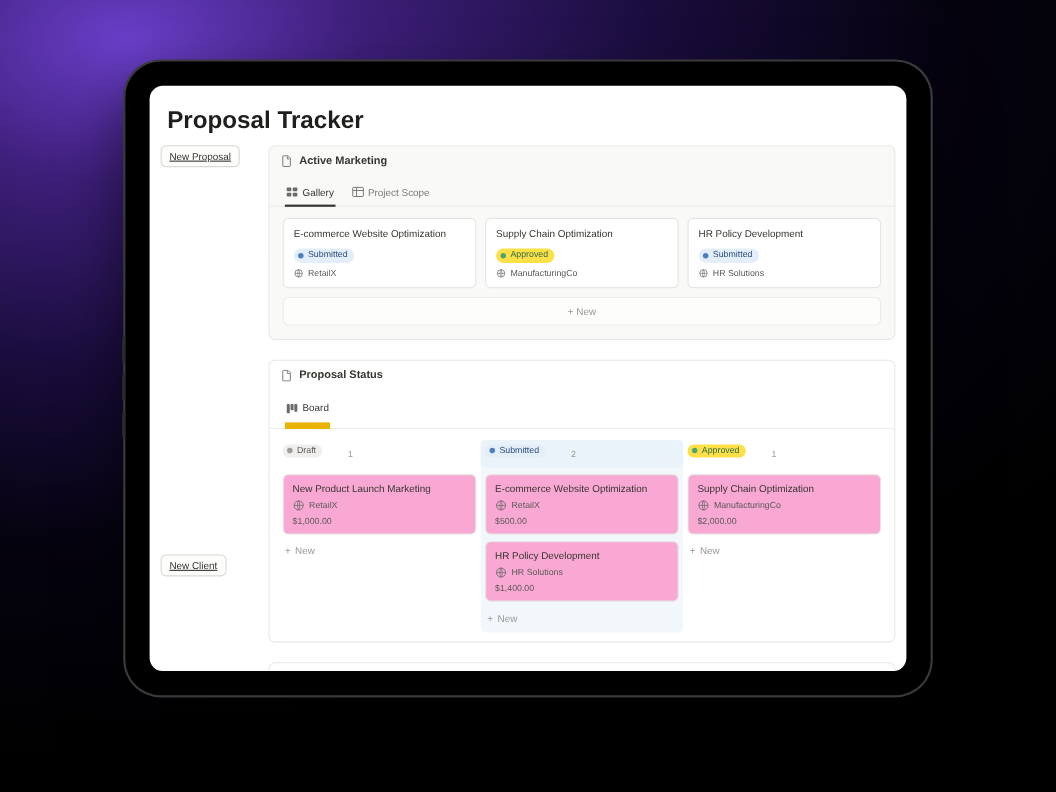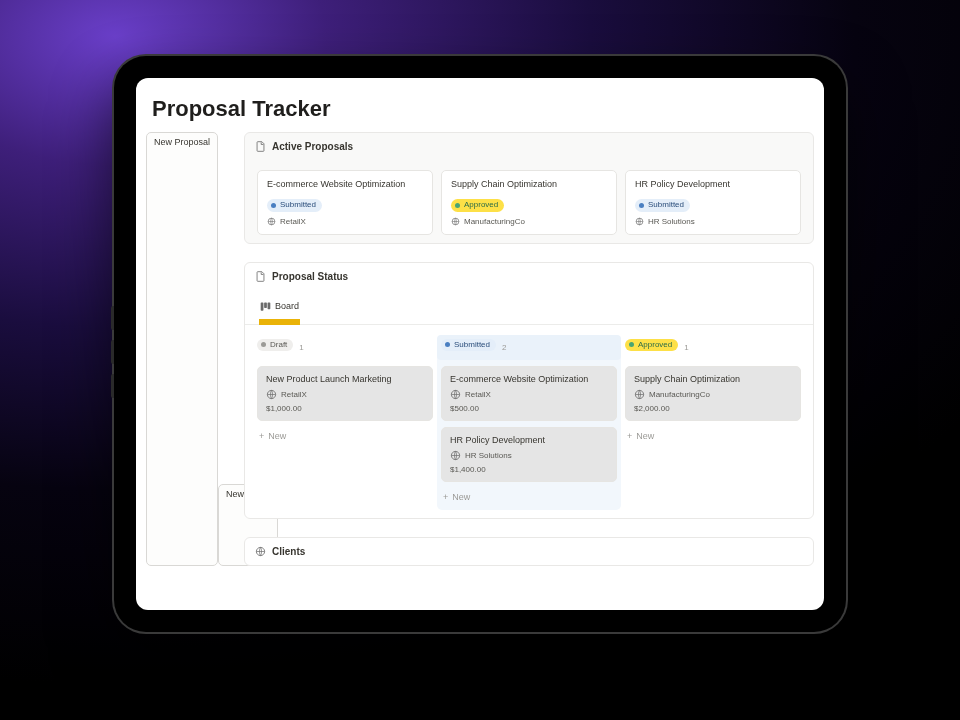--- a/index.html
+++ b/index.html
@@ -51,21 +51,22 @@
   }
   .layout {
     display: flex;
     gap: 10px;
     padding: 0 10px;
   }
   .leftcol {
     width: 88px;
     flex: 0 0 88px;
     display: flex;
-    flex-direction: row;
+    flex-direction: column;
+    text-decoration: underline;
   }
   .btn {
     display: inline-block;
     font-size: 9px;
     padding: 4px 7px;
     border: 1px solid #d9d8d5;
     border-radius: 5px;
     background: #fdfdfc;
     color: #37352f;
     cursor: pointer;
@@ -190,26 +191,26 @@
   .col {
     flex: 1;
     min-width: 0;
     display: flex;
     flex-direction: column;
     gap: 6px;
   }
   .col.active .col-head { background: #eaf2fa; border-radius: 4px; padding-left: 4px; padding-right: 4px; margin-left: -4px; margin-right: -4px; }
   .col.active { background: #f2f7fc; border-radius: 5px; padding: 0 4px 4px 4px; margin: 0 -4px -4px -4px; }
   .col-head {
-    display: flex; align-items: center; gap: 6px;
+    display: flex; align-items: center; gap: 23px;
     padding: 4px 0;
   }
   .col-count { font-size: 8px; color: #9b9a96; }
   .bcard {
-    background: #e5e5e5;
+    background: #f9a8d4;
     border: 1px solid #e6e5e2;
     border-radius: 5px;
     padding: 7px 8px;
   }
   .btitle { font-size: 9px; font-weight: 500; margin-bottom: 5px; color: #37352f; }
   .bmeta { font-size: 8px; color: #5a5954; display: flex; align-items: center; gap: 4px; margin-bottom: 4px; }
   .bprice { font-size: 8px; color: #5a5954; }
   .add-new {
     font-size: 9px; color: #9b9a96;
     padding: 4px 2px; cursor: pointer;
@@ -234,23 +235,45 @@
 
         <div class="maincol">
 
           <div class="panel muted">
             <div class="panel-header">
               <span class="icon">
                 <svg viewBox="0 0 16 16">
                     <path d="M4 1h6l3 3v10a1 1 0 0 1-1 1H4a1 1 0 0 1-1-1V2a1 1 0 0 1 1-1zm5 1v3h3" fill="none" stroke="currentColor" stroke-width="1.2"></path>
                   </svg>
               </span>
-              <span>Active Proposals</span>
-            </div>
-
+              <span>Active Marketing</span>
+            </div>
+
+            <div class="tabs">
+              <div class="tab active">
+                <span class="icon">
+                  <svg viewBox="0 0 16 16">
+                      <rect x="1" y="2" width="6" height="5" rx="1"></rect>
+                      <rect x="9" y="2" width="6" height="5" rx="1"></rect>
+                      <rect x="1" y="9" width="6" height="5" rx="1"></rect>
+                      <rect x="9" y="9" width="6" height="5" rx="1"></rect>
+                    </svg>
+                </span>
+                <span>Gallery</span>
+              </div>
+              <div class="tab">
+                <span class="icon">
+                  <svg viewBox="0 0 16 16">
+                      <rect x="1" y="2" width="14" height="12" rx="1" fill="none" stroke="currentColor" stroke-width="1.2"></rect>
+                      <path d="M1 6h14M6 2v12" stroke="currentColor" stroke-width="1.2"></path>
+                    </svg>
+                </span>
+                <span>Project Scope</span>
+              </div>
+            </div>
 
             <div class="cards-row">
               <div class="card">
                 <div class="card-title">E-commerce Website Optimization</div>
                 <span class="pill submitted">
                     <span class="dot"></span>
                     <span>Submitted</span>
                   </span>
                 <div class="meta-row">
                   <span class="icon">
@@ -289,20 +312,21 @@
                       <svg viewBox="0 0 16 16">
                         <circle cx="8" cy="8" r="6" fill="none" stroke="currentColor" stroke-width="1.2"></circle>
                         <path d="M2 8h12M8 2c2 2 2 10 0 12M8 2c-2 2-2 10 0 12" fill="none" stroke="currentColor" stroke-width="1"></path>
                       </svg>
                     </span>
                   <span>HR Solutions</span>
                 </div>
               </div>
             </div>
 
+            <div class="new-row">+  New</div>
           </div>
 
           <div class="panel">
             <div class="panel-header">
               <span class="icon">
                 <svg viewBox="0 0 16 16">
                     <path d="M4 1h6l3 3v10a1 1 0 0 1-1 1H4a1 1 0 0 1-1-1V2a1 1 0 0 1 1-1zm5 1v3h3" fill="none" stroke="currentColor" stroke-width="1.2"></path>
                   </svg>
               </span>
               <span>Proposal Status</span>

